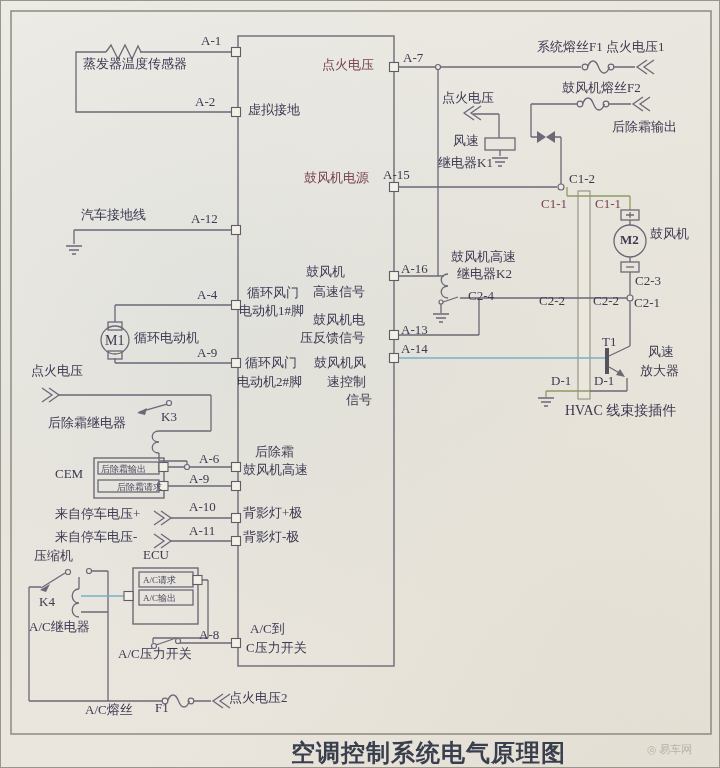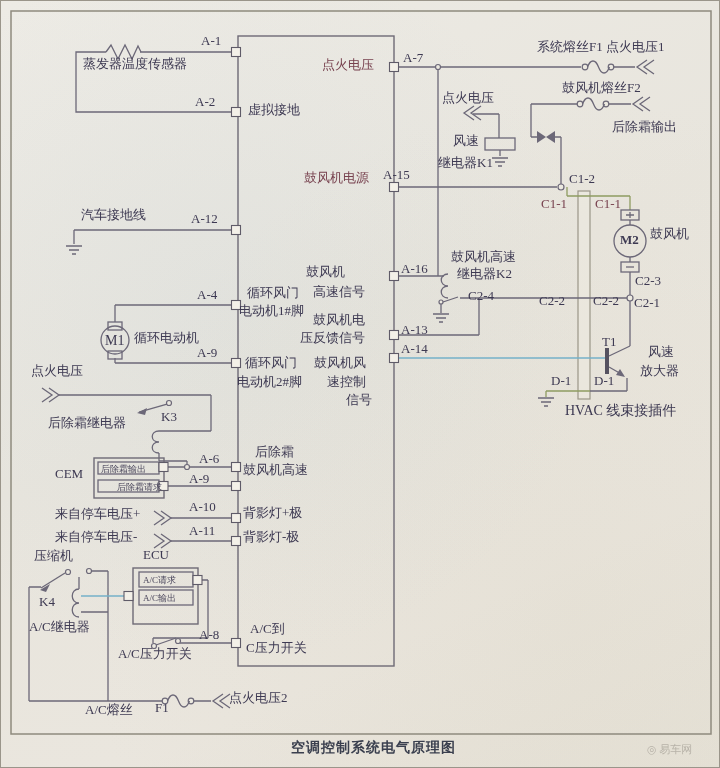--- a/index.html
+++ b/index.html
@@ -9,21 +9,21 @@
         font-family:"Liberation Serif","DejaVu Serif",serif;}
   #page:before{content:"";position:absolute;inset:0;
         background:radial-gradient(ellipse at 30% 40%, rgba(160,190,210,0.10), rgba(0,0,0,0) 55%),
                    radial-gradient(ellipse at 80% 80%, rgba(200,190,160,0.12), rgba(0,0,0,0) 60%);
         pointer-events:none;}
   svg{position:absolute;left:0;top:0;}
   .lbl{position:absolute;font-size:13px;color:#3d3952;white-space:pre;line-height:1.12;}
   .sm{font-size:9px;color:#4a465c;}
   .maroon{color:#77414e;}
   .b{font-weight:bold;}
-  .title{font-size:14px;font-weight:bold;color:#3a3f4e;letter-spacing:1px;}
+  .title{font-size:24px;font-weight:bold;color:#3a3f4e;letter-spacing:1px;}
   .wm{font-size:11px;color:#b7b2a8;}
   
   .w{stroke:#6c6878;fill:none;stroke-width:1.3;}
   .olive{stroke:#8f9c62;fill:none;stroke-width:1.3;}
   .cyan{stroke:#74b0c8;fill:none;stroke-width:1.5;}
   .pin{fill:#f3f0e8;stroke:#5f5b68;stroke-width:1.1;}
   .node{fill:#ece9e0;stroke:#6c6878;stroke-width:1.2;}
   .box{fill:none;stroke:#6e6a76;stroke-width:1.4;}
   .frame{fill:none;stroke:#8e8a7e;stroke-width:1.5;}
   .tri{fill:#6c6878;stroke:none;}

